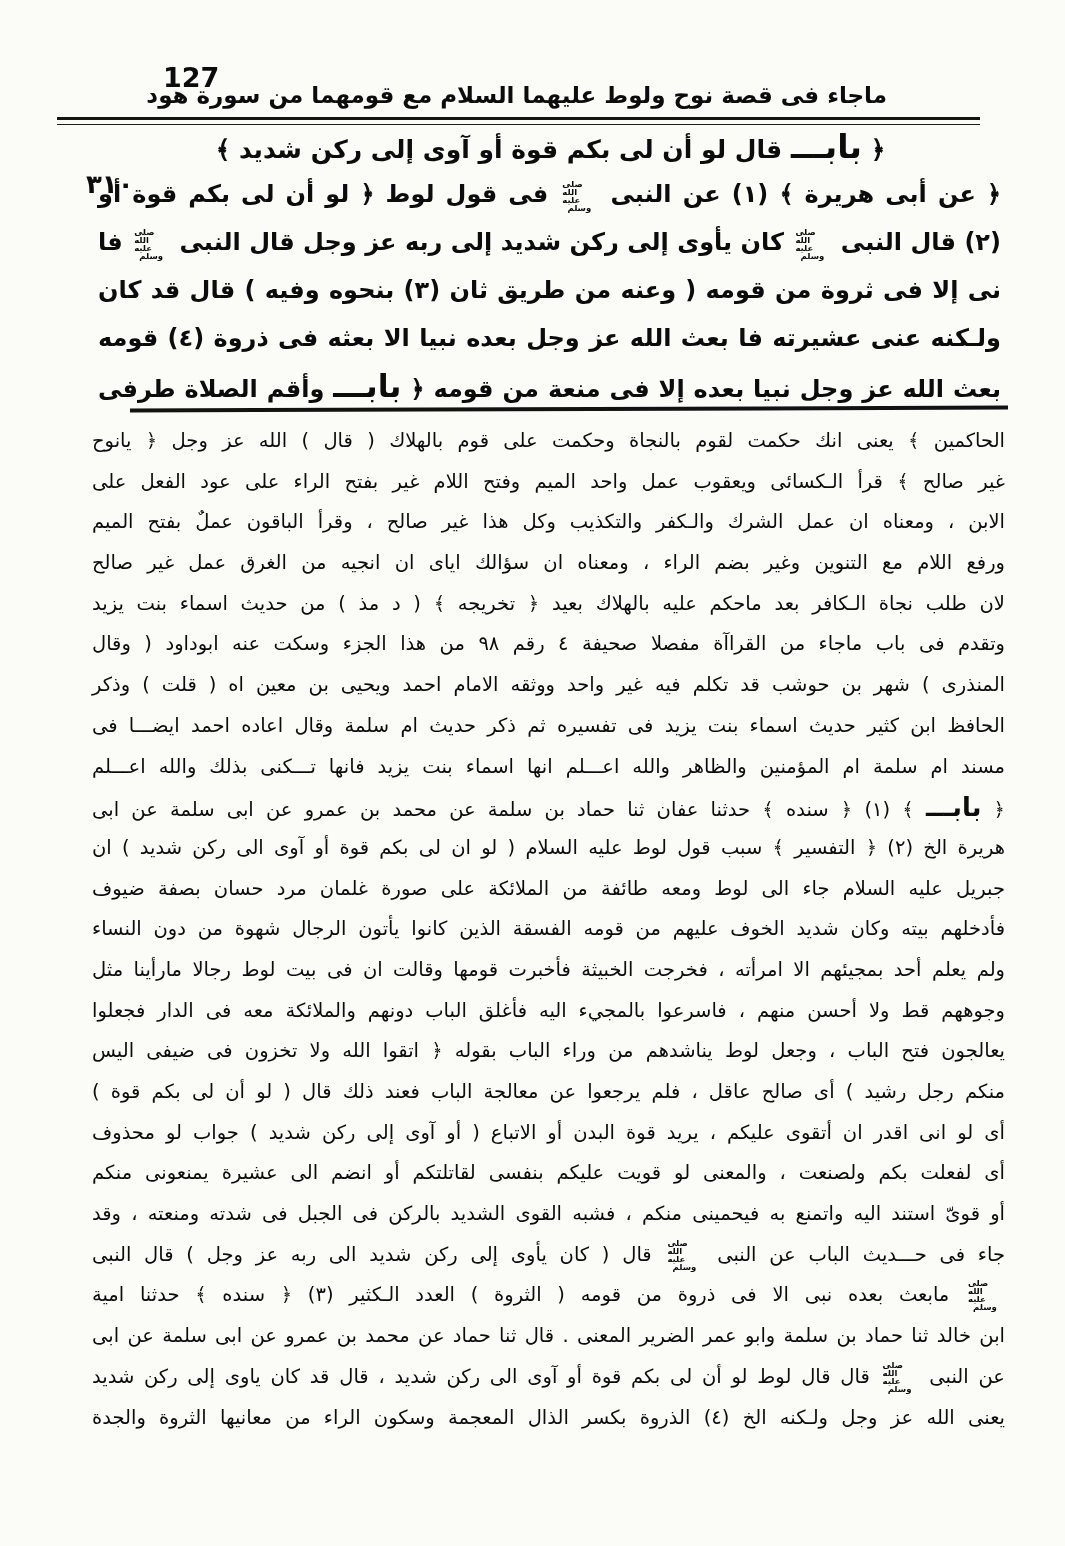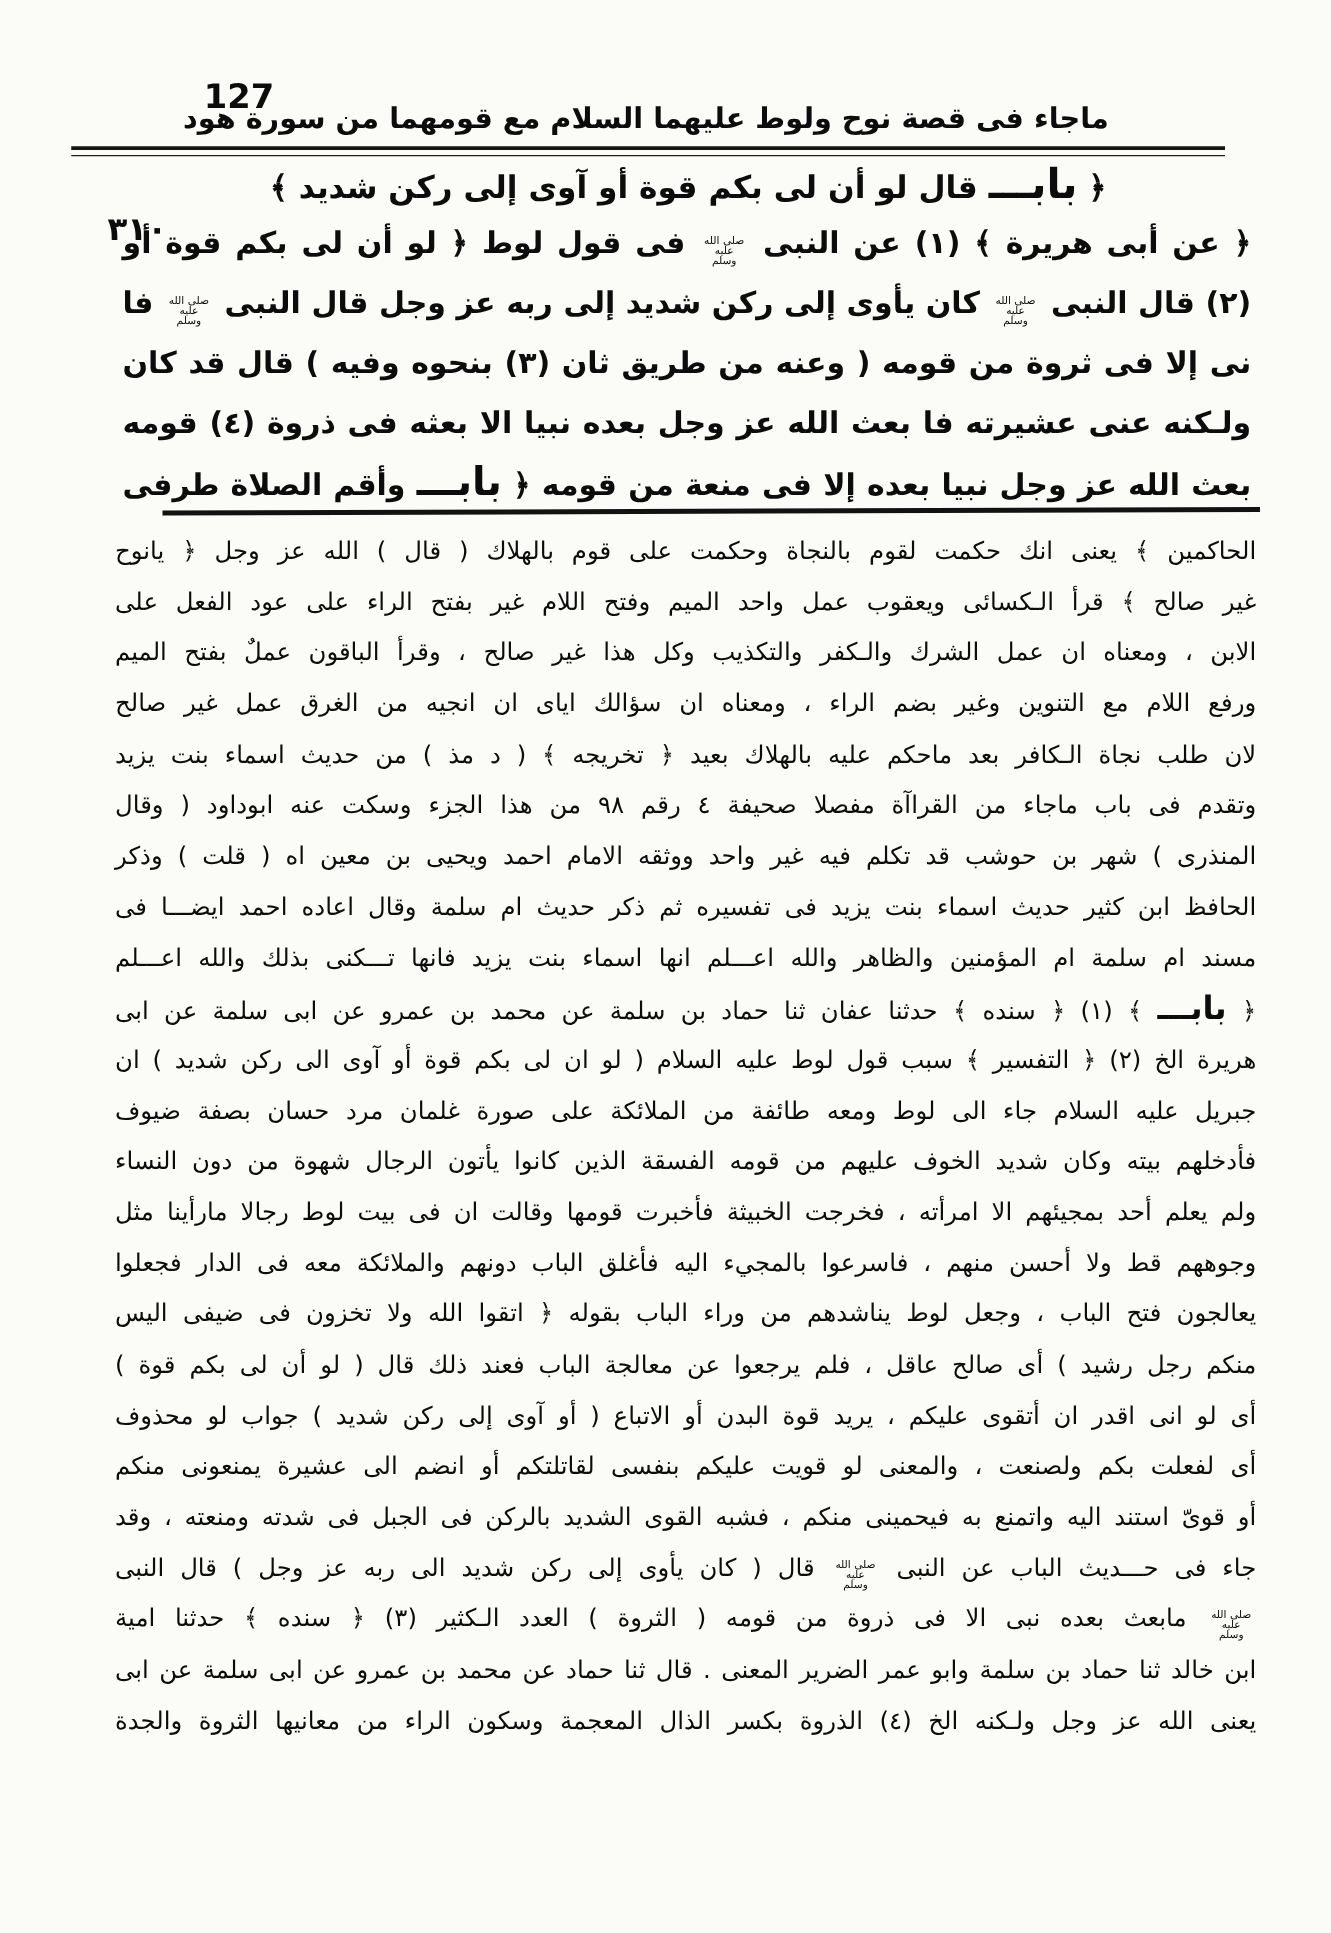--- a/index.html
+++ b/index.html
@@ -62,22 +62,22 @@
   .commentary .tline{height:40.7px;}
 
   .tline{
     text-align:justify;text-align-last:justify;
     overflow:hidden;white-space:normal;padding-left:36px;
   }
 
   
   .saw-stamp{
     display:inline-block;width:34px;
-    font-size:8.5px;line-height:8px;font-weight:normal;
-    text-align:center;text-align-last:center;
+    font-size:8.5px;line-height:8px;font-weight:bold;
+    text-align:left;text-align-last:center;
     vertical-align:-9px;margin:0 3px;
   }
 
   
   .bab{font-size:1.32em;font-weight:bold;}
 </style>
 </head>
 <body>
 
 <div class="page">
@@ -119,16 +119,17 @@
       <div class="tline">ولم يعلم أحد بمجيئهم الا امرأته ، فخرجت الخبيثة فأخبرت قومها وقالت ان فى بيت لوط رجالا مارأينا مثل</div>
       <div class="tline">وجوههم قط ولا أحسن منهم ، فاسرعوا بالمجيء اليه فأغلق الباب دونهم والملائكة معه فى الدار فجعلوا</div>
       <div class="tline">يعالجون فتح الباب ، وجعل لوط يناشدهم من وراء الباب بقوله ﴿ اتقوا الله ولا تخزون فى ضيفى اليس</div>
       <div class="tline">منكم رجل رشيد ) أى صالح عاقل ، فلم يرجعوا عن معالجة الباب فعند ذلك قال ( لو أن لى بكم قوة )</div>
       <div class="tline">أى لو انى اقدر ان أتقوى عليكم ، يريد قوة البدن أو الاتباع ( أو آوى إلى ركن شديد ) جواب لو محذوف</div>
       <div class="tline">أى لفعلت بكم ولصنعت ، والمعنى لو قويت عليكم بنفسى لقاتلتكم أو انضم الى عشيرة يمنعونى منكم</div>
       <div class="tline">أو قوىّ استند اليه واتمنع به فيحمينى منكم ، فشبه القوى الشديد بالركن فى الجبل فى شدته ومنعته ، وقد</div>
       <div class="tline">جاء فى حـــديث الباب عن النبى <span class="saw-stamp">صلى الله عليه وسلم</span> قال ( كان يأوى إلى ركن شديد الى ربه عز وجل ) قال النبى</div>
       <div class="tline"><span class="saw-stamp">صلى الله عليه وسلم</span> مابعث بعده نبى الا فى ذروة من قومه ( الثروة ) العدد الـكثير (٣) ﴿ سنده ﴾ حدثنا امية</div>
       <div class="tline">ابن خالد ثنا حماد بن سلمة وابو عمر الضرير المعنى . قال ثنا حماد عن محمد بن عمرو عن ابى سلمة عن ابى هريرة</div>
+      <div class="tline">عن النبى <span class="saw-stamp">صلى الله عليه وسلم</span> قال قال لوط لو أن لى بكم قوة أو آوى الى ركن شديد ، قال قد كان ياوى إلى ركن شديد</div>
       <div class="tline">يعنى الله عز وجل ولـكنه الخ (٤) الذروة بكسر الذال المعجمة وسكون الراء من معانيها الثروة والجدة</div>
     </div>
 
 </div>
 
 </body></html>

